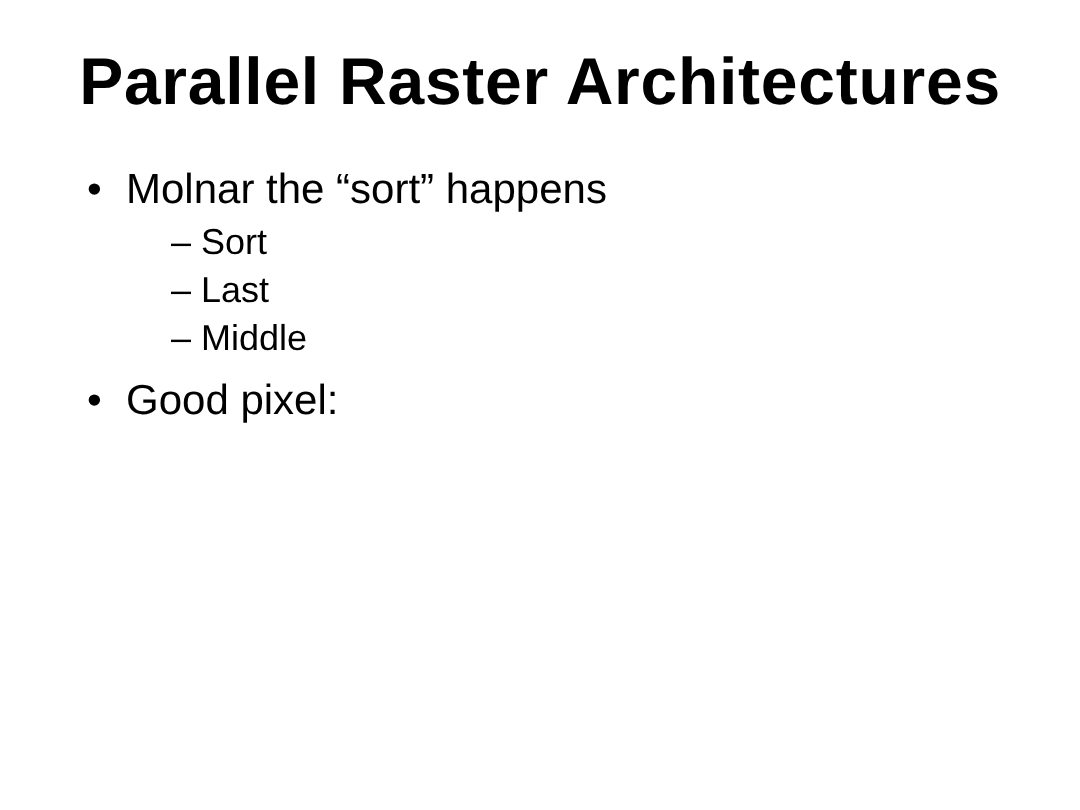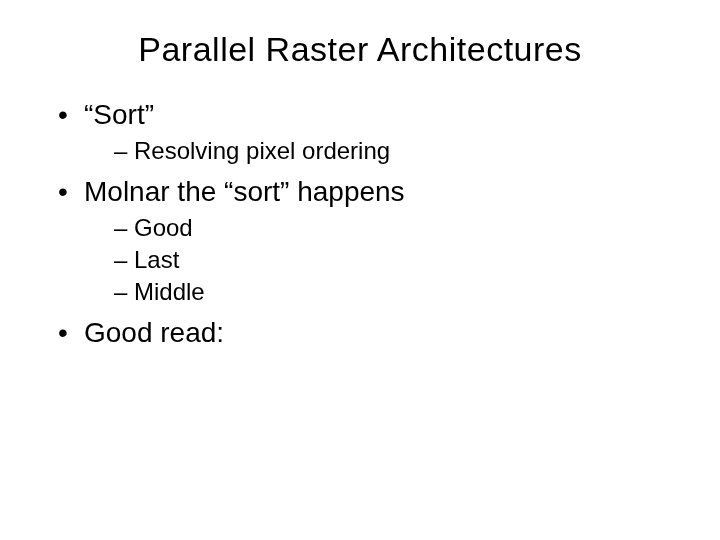--- a/index.html
+++ b/index.html
@@ -1,43 +1,37 @@
 <!DOCTYPE html>
 <html><head>
 <meta charset="utf-8">
 <style>
   * { margin: 0; padding: 0; box-sizing: border-box; }
   html, body { width: 720px; height: 540px; background: #fff; font-family: Arial, Helvetica, sans-serif; color: #000; }
   .slide { width: 720px; height: 540px; padding: 20px 30px 30px 30px; }
-  .title { font-size: 34px; font-weight: 400; text-align: center; margin: 10px 0 28px 0; letter-spacing: 0.5px; }
+  .title { font-size: 44px; font-weight: 700; text-align: center; margin: 10px 0 28px 0; letter-spacing: 0.5px; }
   ul.level1 { list-style: none; padding-left: 28px; }
   ul.level1 > li { font-size: 28px; margin-bottom: 6px; position: relative; padding-left: 26px; line-height: 1.25; }
   ul.level1 > li::before { content: "•"; position: absolute; left: 0; top: 0; }
   ul.level2 { list-style: none; padding-left: 30px; margin-top: 4px; margin-bottom: 8px; }
   ul.level2 > li { font-size: 24px; margin-bottom: 2px; position: relative; padding-left: 20px; line-height: 1.25; }
   ul.level2 > li::before { content: "–"; position: absolute; left: 0; top: 0; }
 </style>
 </head>
 <body>
 
 <div class="slide">
   <h1 class="title">Parallel Raster Architectures</h1>
 
   <ul class="level1">
     <li>
-      <span>“Sort”</span>
-      <ul class="level2">
-        <li>Resolving pixel ordering</li>
-      </ul>
-    </li>
-    <li>
       <span>Molnar the “sort” happens</span>
       <ul class="level2">
-        <li>Good</li>
+        <li>Sort</li>
         <li>Last</li>
         <li>Middle</li>
       </ul>
     </li>
     <li>
-      <span>Good read:</span>
+      <span>Good pixel:</span>
     </li>
   </ul>
 </div>
 
 </body></html>

